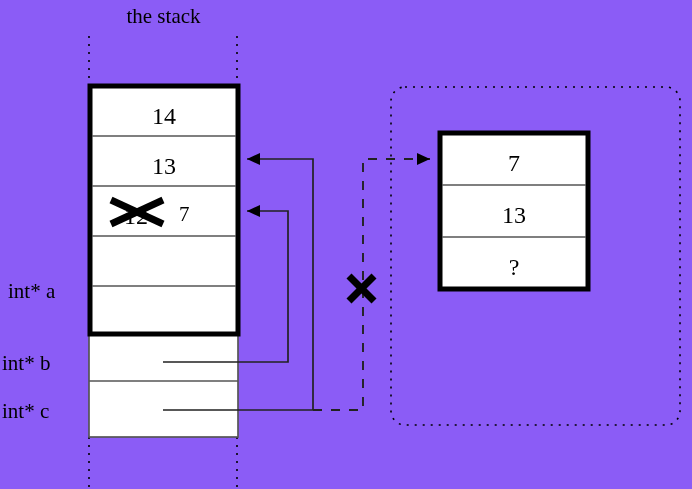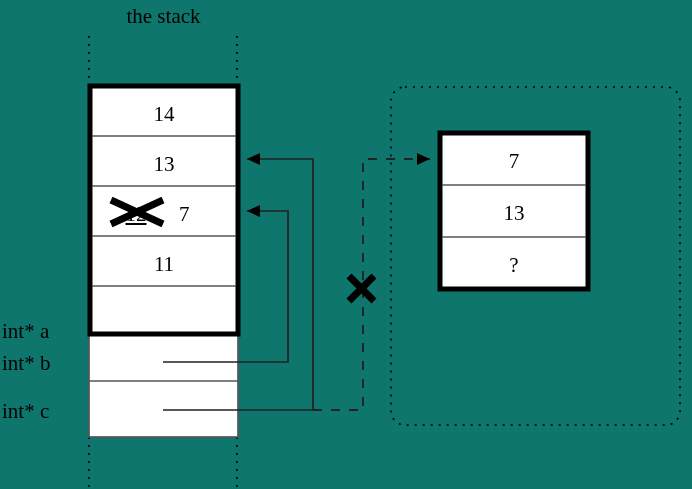--- a/index.html
+++ b/index.html
@@ -8,38 +8,38 @@
     background: #ffffff;
   }
   body {
     font-family: "Liberation Serif", "DejaVu Serif", serif;
     color: #000000;
   }
   #diagram {
     position: relative;
     width: 692px;
     height: 489px;
-    background: #0f766e;
+    background: #8b5cf6;
     overflow: hidden;
   }
   #diagram svg {
     position: absolute;
     left: 0;
     top: 0;
   }
   .hdr {
     position: absolute;
     font-size: 21px;
     line-height: 1;
     white-space: nowrap;
     text-align: center;
   }
   .cellval {
     position: absolute;
-    font-size: 21px;
+    font-size: 24px;
     line-height: 1;
     white-space: nowrap;
     text-align: center;
   }
   .varlabel {
     position: absolute;
     font-size: 21px;
     line-height: 1;
     white-space: nowrap;
   }
@@ -118,32 +118,31 @@
 
   </svg>
 
   <div class="hdr" style="left:89px; top:6px; width:149px;">the stack</div>
 
 
   <div class="cellval" style="left:90px; top:104px; width:148px;">14</div>
 
   <div class="cellval" style="left:90px; top:154px; width:148px;">13</div>
 
-  <div class="cellval" style="left:86px; top:204px; width:100px;text-decoration:underline;">12</div>
+  <div class="cellval" style="left:86px; top:204px; width:100px;">12</div>
 
   <div class="newval" style="left:179px; top:204px;">7</div>
 
-  <div class="cellval" style="left:90px; top:254px; width:148px;">11</div>
 
 
   <div class="cellval" style="left:440px; top:151px; width:148px;">7</div>
 
   <div class="cellval" style="left:440px; top:203px; width:148px;">13</div>
 
   <div class="cellval" style="left:440px; top:255px; width:148px;">?</div>
 
-  <div class="varlabel" style="left:2px; top:281px;margin-top:40px;">int* a</div>
+  <div class="varlabel" style="left:8px; top:281px;">int* a</div>
 
   <div class="varlabel" style="left:2px; top:353px;">int* b</div>
 
   <div class="varlabel" style="left:2px; top:401px;font-family:Liberation Serif, serif;">int* c</div>
 
 </div>
 
 </body></html>

